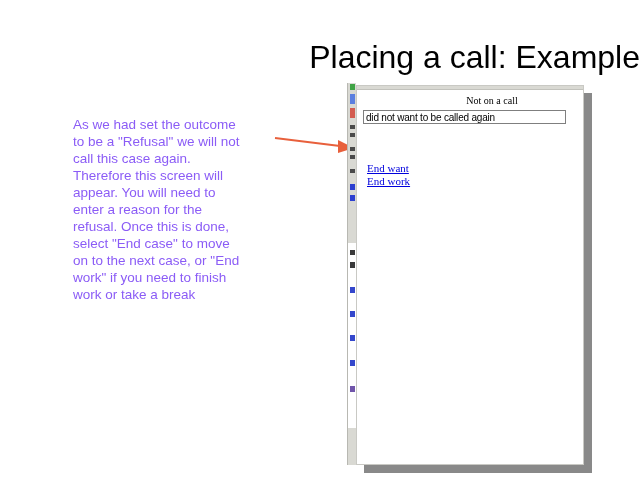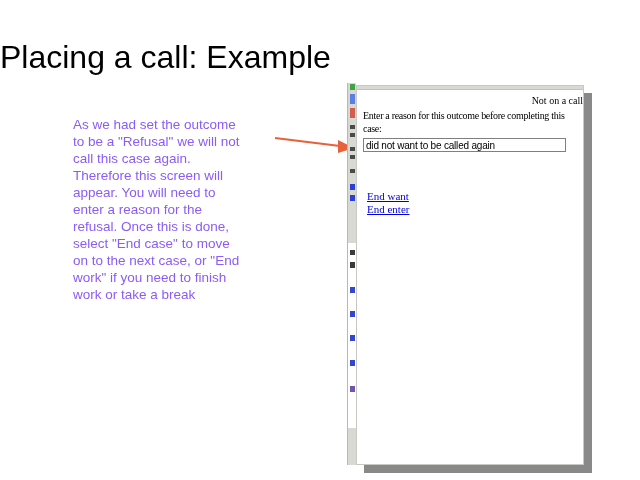--- a/index.html
+++ b/index.html
@@ -3,21 +3,21 @@
 <meta charset="utf-8">
 <style>
   * { margin: 0; padding: 0; box-sizing: border-box; }
   html, body { width: 640px; height: 480px; background: #ffffff; overflow: hidden; }
   body { font-family: "Liberation Sans", sans-serif; position: relative; }
 
   .slide { position: absolute; left: 0; top: 0; width: 640px; height: 480px; background: #ffffff; }
 
   .slide-title {
     position: absolute; left: 0; top: 38px; width: 640px;
-    text-align: left; font-size: 32px; font-weight: 400; color: #000000;
+    text-align: right; font-size: 32px; font-weight: 400; color: #000000;
     letter-spacing: 0px; line-height: 38px;
   }
 
   .body-text {
     position: absolute; left: 73px; top: 116px; width: 205px;
     font-size: 13.5px; line-height: 17px; color: #8b5cf6;
     white-space: pre-line;
   }
 
   .arrow-svg { position: absolute; left: 272px; top: 131px; width: 86px; height: 24px; }
@@ -32,21 +32,21 @@
 
   
   .shot-panel {
     position: absolute; left: 356px; top: 85px; width: 228px; height: 380px;
     background: #ffffff;
     border: 1px solid #c9c9c4;
     box-shadow: 8px 8px 0 0 #898989;
     font-family: "Liberation Serif", serif; color: #000000;
   }
   .panel-topbar { width: 100%; height: 4px; background: #d9d9d3; border-bottom: 1px solid #c2c2bc; }
-  .panel-heading { margin-top: 5px; text-align: right; font-size: 10px; line-height: 12px; margin-left: 44px; }
+  .panel-heading { margin-top: 5px; text-align: center; font-size: 10px; line-height: 12px; margin-left: 44px; }
   .panel-prompt {
     margin: 3px 0 0 6px; width: 218px;
     font-size: 10px; line-height: 12.5px; letter-spacing: -0.3px;
     white-space: pre-line;
   }
   .reason-input {
     display: block; margin: 3px 16px 0 6px; width: 203px; height: 14px;
     border: 1px solid #7f7f7f; border-radius: 0; background: #ffffff;
     font-family: "Liberation Sans", sans-serif; font-size: 10px; letter-spacing: -0.2px;
     padding: 0 2px; color: #000000; outline: none;
@@ -99,22 +99,20 @@
         <div class="frag" style="top: 228px; height: 6px; background: rgb(52, 71, 204);"></div>
         <div class="frag" style="top: 252px; height: 6px; background: rgb(52, 71, 204);"></div>
         <div class="frag" style="top: 277px; height: 6px; background: rgb(52, 71, 204);"></div>
         <div class="frag" style="top: 303px; height: 6px; background: rgb(112, 85, 170);"></div>
       </div>
   </div>
 
   <div class="shot-panel">
     <div class="panel-topbar"></div>
     <div class="panel-heading">Not on a call</div>
-    <div class="panel-prompt">Enter a reason for this outcome before completing this
-case:</div>
     <input class="reason-input" type="text" value="did not want to be called again" style="">
     <div class="panel-links">
       <a style="color: rgb(0, 0, 221);">End want</a>
-      <a style="color: rgb(0, 0, 221);">End enter</a>
+      <a style="color: rgb(0, 0, 221);">End work</a>
     </div>
   </div>
 
 </div>
 
 </body></html>

